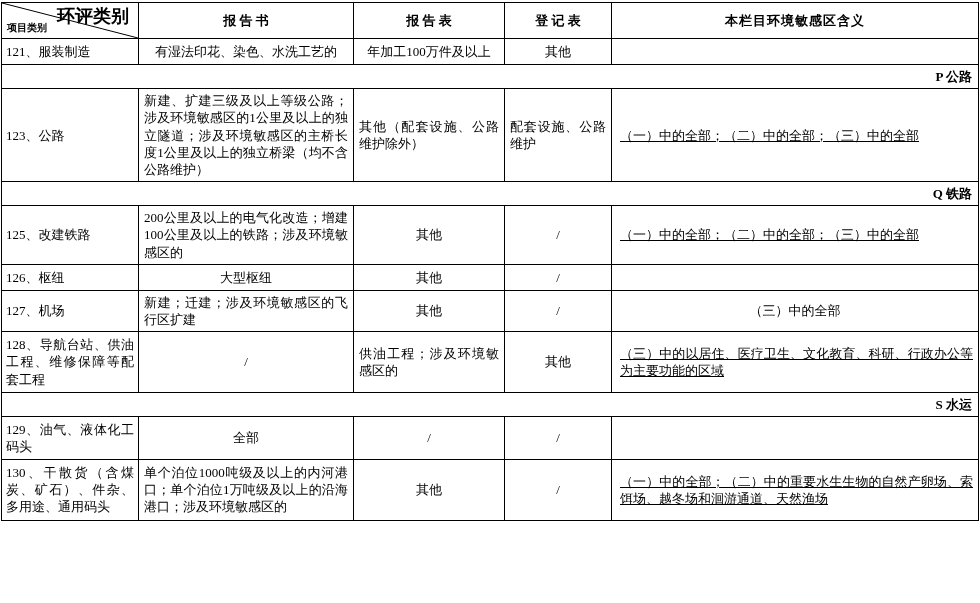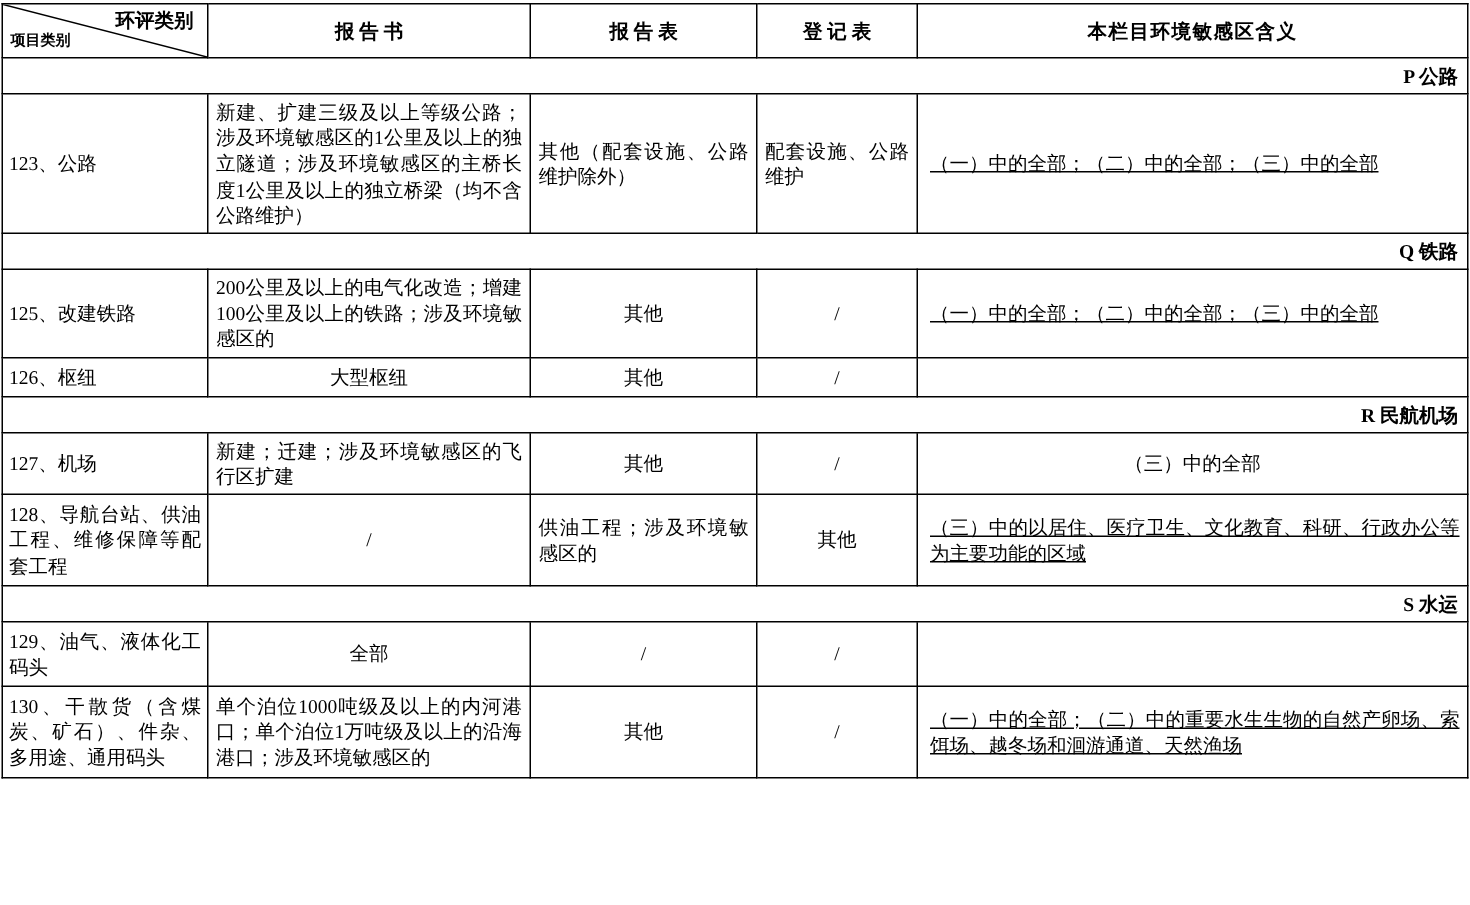--- a/index.html
+++ b/index.html
@@ -47,21 +47,21 @@
     position: absolute;
     left: 0; top: 0;
     width: 100%; height: 100%;
     display: block;
   }
   .lbl-top {
     position: absolute;
     top: 2px;
     right: 9px;
     font-weight: bold;
-    font-size: 13px;
+    font-size: 18px;
   }
   .lbl-bottom {
     position: absolute;
     bottom: 4px;
     left: 5px;
     font-weight: bold;
     font-size: 10px;
   }
   td { height: 18px; }
   td.section {
@@ -97,20 +97,27 @@
           <span class="lbl-bottom">项目类别</span>
         </th>
         <th>报 告 书</th>
         <th>报 告 表</th>
         <th>登 记 表</th>
         <th class="meaning-h">本栏目环境敏感区含义</th>
       </tr>
     </thead>
     <tbody id="table-body">
         <tr>
+          <td class="col-0 al-left">121、服装制造</td>
+          <td class="col-1 al-center">有湿法印花、染色、水洗工艺的</td>
+          <td class="col-2 al-center">年加工100万件及以上</td>
+          <td class="col-3 al-center">其他</td>
+          <td class="col-4 al-left"></td>
+        </tr>
+        <tr>
           <td colspan="5" class="section">P 公路</td>
         </tr>
         <tr>
           <td class="col-0 al-left">123、公路</td>
           <td class="col-1 al-left">新建、扩建三级及以上等级公路；涉及环境敏感区的1公里及以上的独立隧道；涉及环境敏感区的主桥长度1公里及以上的独立桥梁（均不含公路维护）</td>
           <td class="col-2 al-left">其他（配套设施、公路维护除外）</td>
           <td class="col-3 al-left">配套设施、公路维护</td>
           <td class="col-4 al-left">（一）中的全部；（二）中的全部；（三）中的全部</td>
         </tr>
         <tr>
@@ -122,23 +129,20 @@
           <td class="col-2 al-center">其他</td>
           <td class="col-3 al-center">/</td>
           <td class="col-4 al-left">（一）中的全部；（二）中的全部；（三）中的全部</td>
         </tr>
         <tr>
           <td class="col-0 al-left">126、枢纽</td>
           <td class="col-1 al-center">大型枢纽</td>
           <td class="col-2 al-center">其他</td>
           <td class="col-3 al-center">/</td>
           <td class="col-4 al-left"></td>
-        </tr>
-        <tr>
-          <td colspan="5" class="section">R 民航机场</td>
         </tr>
         <tr>
           <td class="col-0 al-left">127、机场</td>
           <td class="col-1 al-left">新建；迁建；涉及环境敏感区的飞行区扩建</td>
           <td class="col-2 al-center">其他</td>
           <td class="col-3 al-center">/</td>
           <td class="col-4 al-center">（三）中的全部</td>
         </tr>
         <tr>
           <td class="col-0 al-left">128、导航台站、供油工程、维修保障等配套工程</td>

